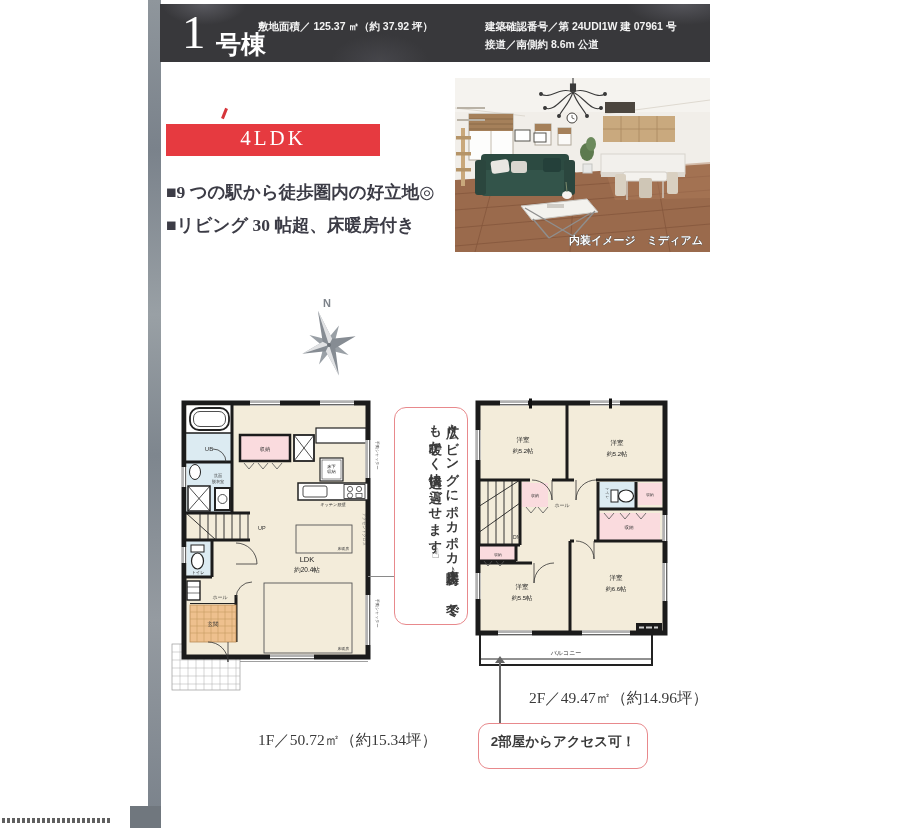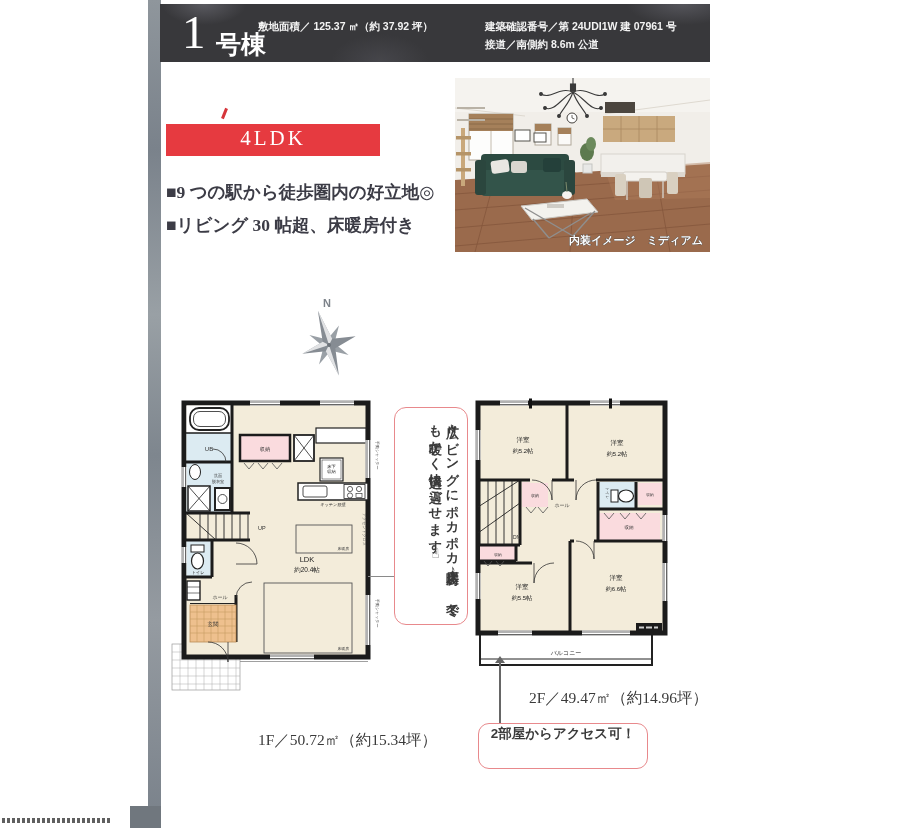--- a/index.html
+++ b/index.html
@@ -50,21 +50,21 @@
   .leader-a{position:absolute;left:368px;top:576px;width:27px;height:1px;background:#8a8a8a;}
 
   
   .area-label{position:absolute;font-size:15.5px;color:#3a3a3a;white-space:nowrap;}
   .area-1f{left:258px;top:690px;margin-top:40px;}
   .area-2f{left:529px;top:688px;}
 
   
   .callout-b{position:absolute;left:478px;top:723px;width:170px;height:46px;border:1.5px solid #e8898c;
     border-radius:11px;background:#fff;text-align:center;font-size:13.5px;font-weight:700;color:#3a3a3a;
-    line-height:20px;padding-top:0;box-sizing:border-box;}
+    line-height:20px;padding-top:8px;box-sizing:border-box;}
   .leader-b{position:absolute;left:499px;top:662px;width:1.5px;height:61px;background:#666;}
   .leader-b-arrow{position:absolute;left:495px;top:656px;width:0;height:0;
     border-left:5px solid transparent;border-right:5px solid transparent;border-bottom:7px solid #666;}
 
   svg text{font-family:"Liberation Sans","DejaVu Sans",sans-serif;}
 </style>
 </head>
 <body>
 
 <div class="canvas">

